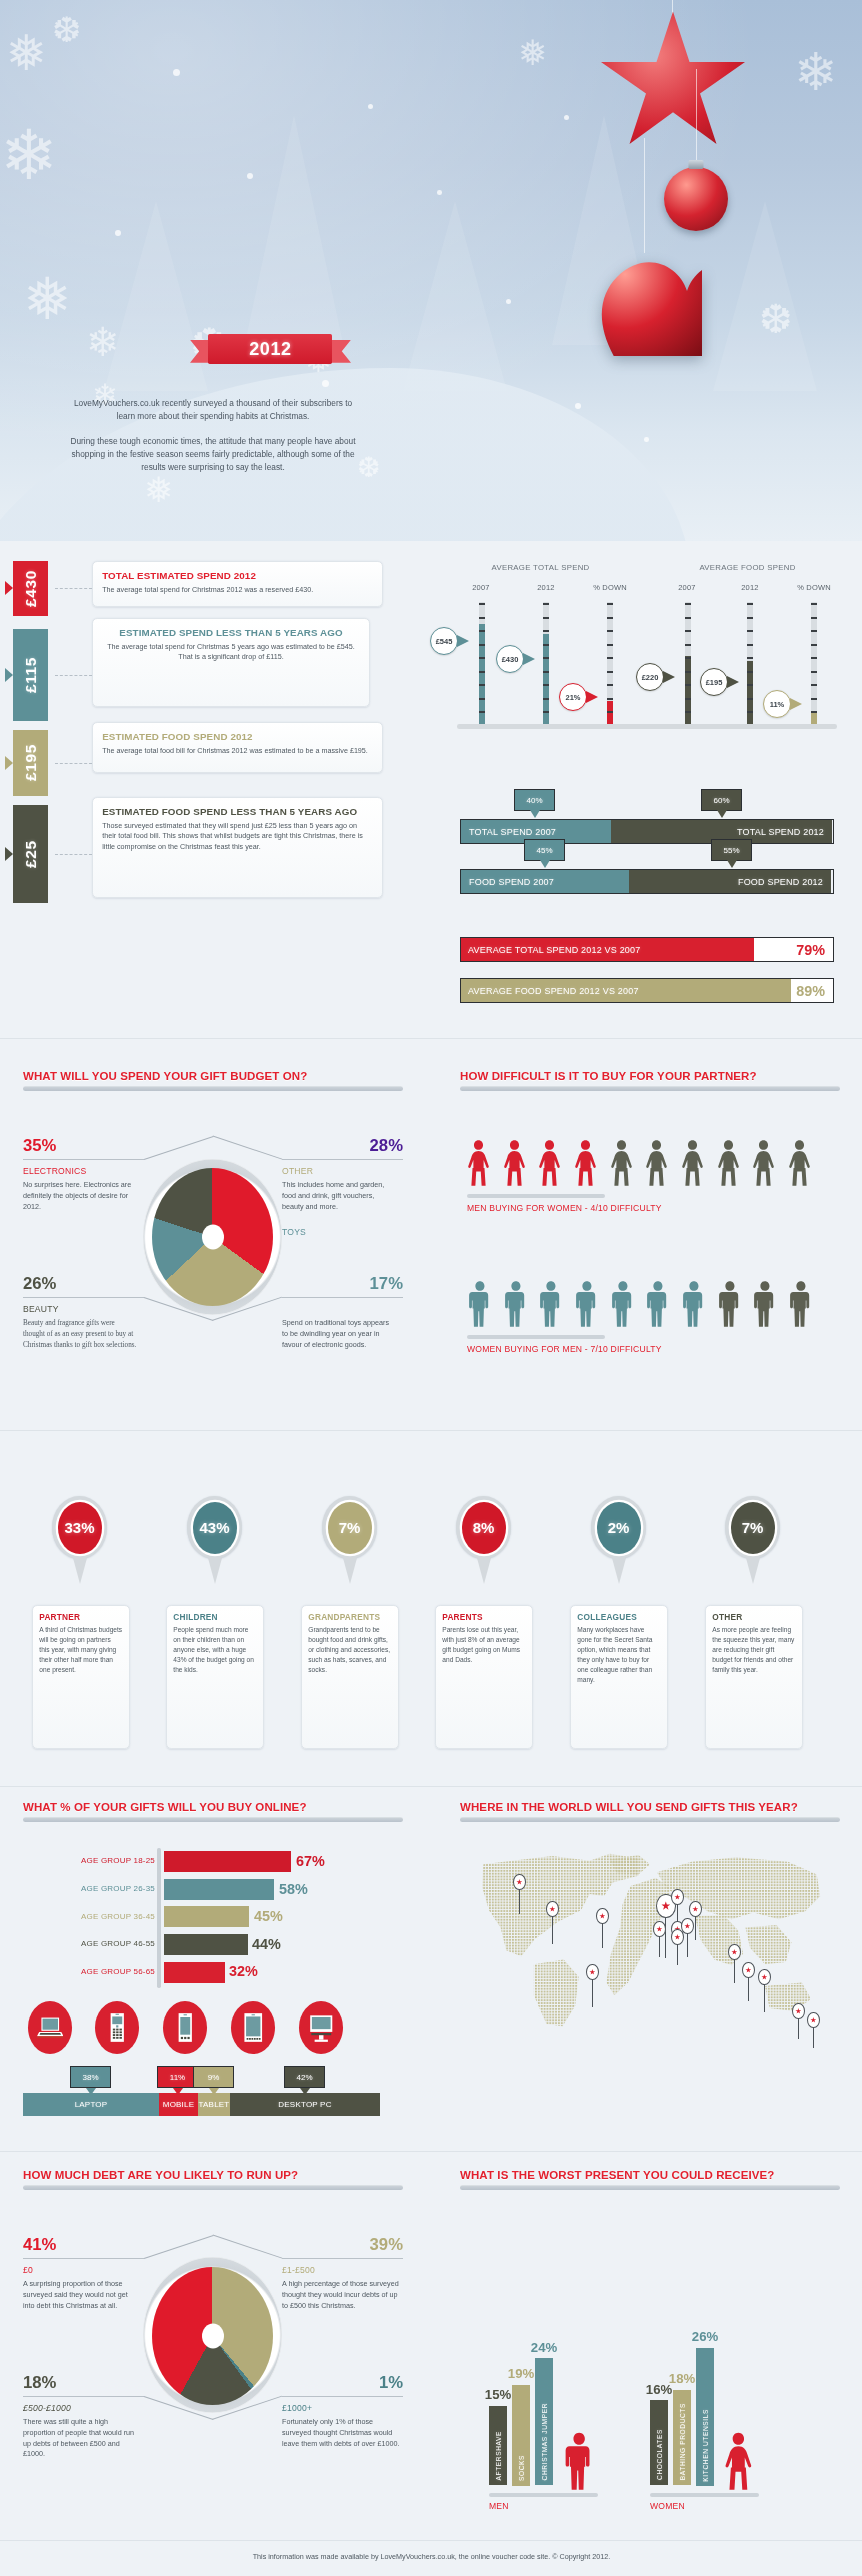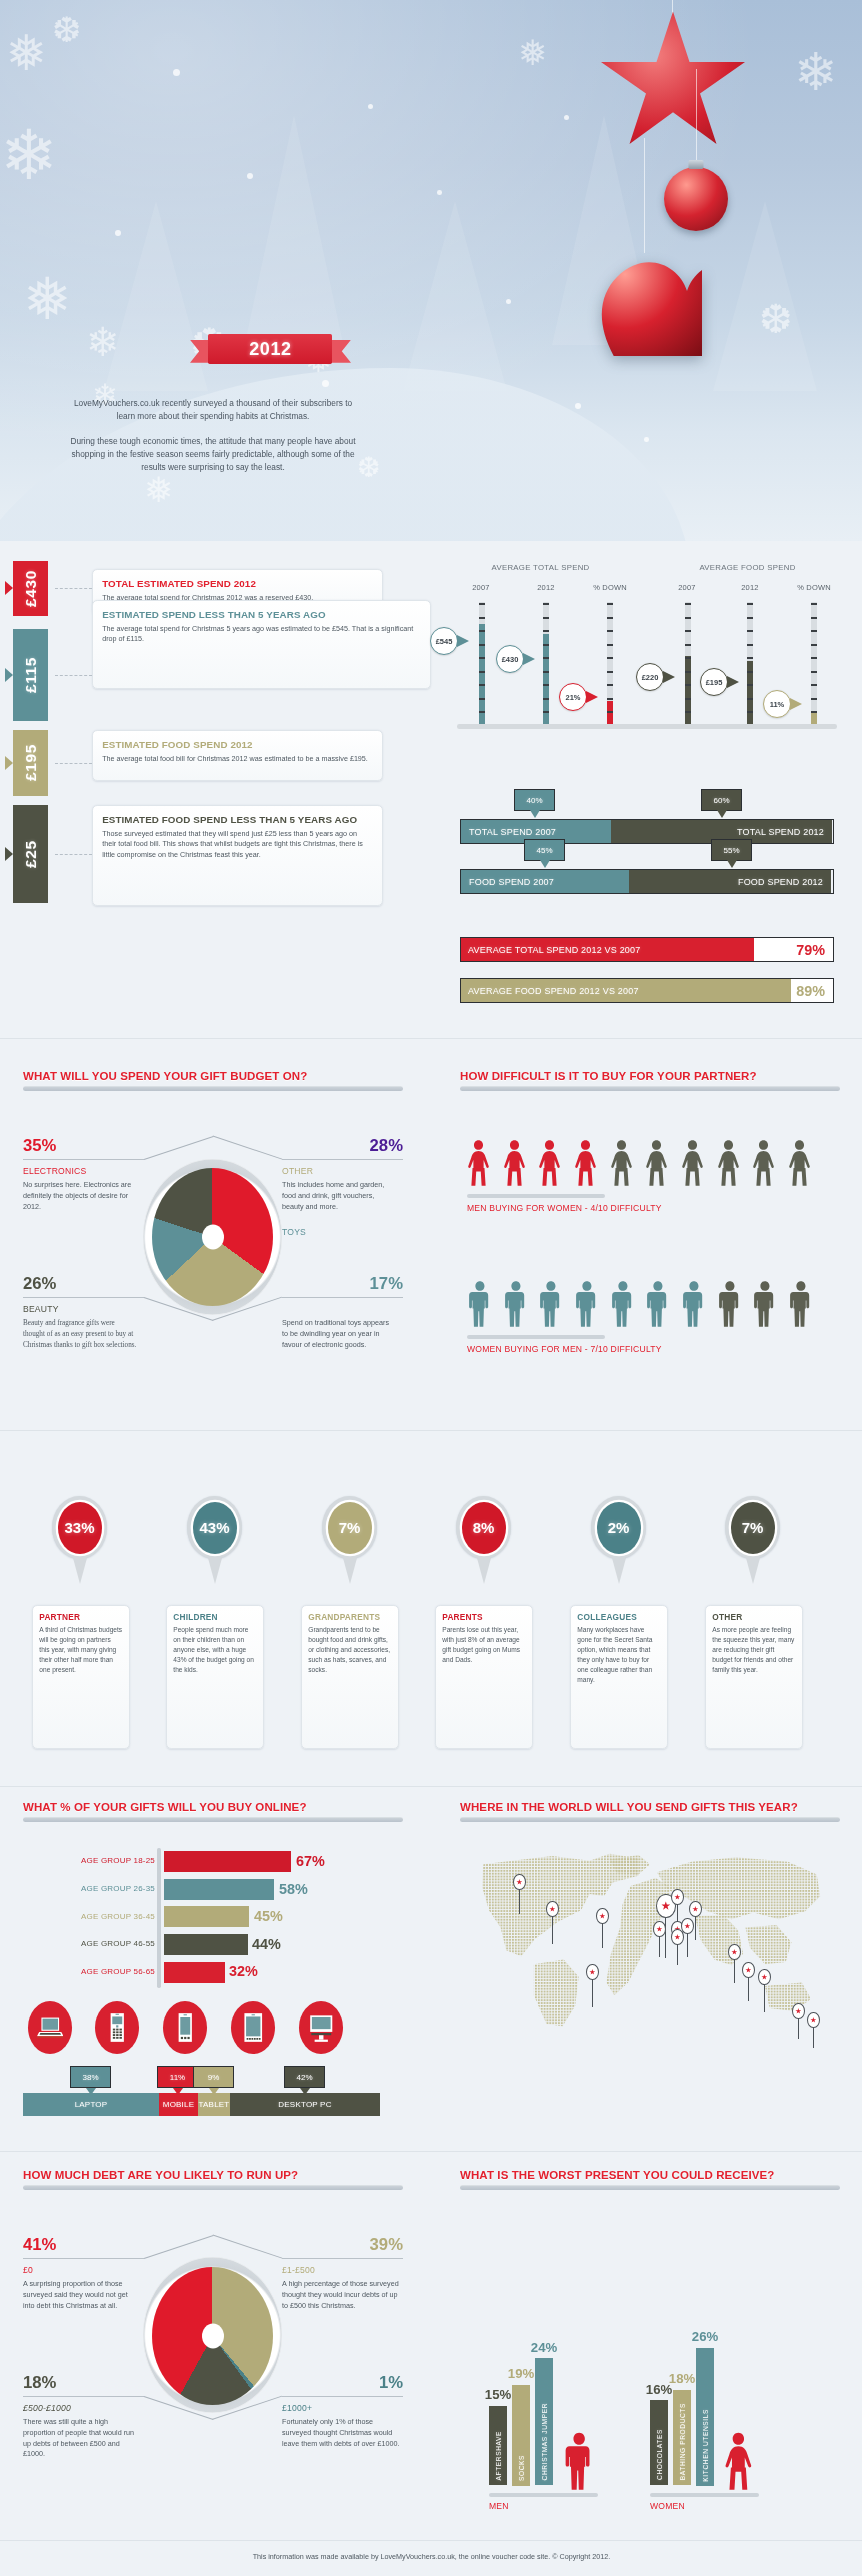--- a/index.html
+++ b/index.html
@@ -118,21 +118,20 @@
     letter-spacing:0.6px; text-shadow:0 0 3.5px rgba(255,255,255,.35);
   }
   .chip .nub {
     position:absolute; right:-8px; top:50%; transform:translateY(-50%) rotate(180deg);
     width:0;height:0;border-top:7.5px solid transparent;border-bottom:7.5px solid transparent;
   }
   .card {
     position:absolute; background:linear-gradient(180deg,#ffffff,#f5f8fa);
     border:0.6px solid #dfe5ea; border-radius:5.2px; padding:7.5px 9.2px 8px 9.2px;
     box-shadow:0 0.6px 1.7px rgba(100,120,140,.16);
-    margin-top:8px;
   }
   .card h4 { font-size:9.8px; font-weight:bold; line-height:1.15; margin-bottom:4px; letter-spacing:0.1px;}
   .card p { font-size:7.2px; color:#4e5860; line-height:1.45; }
   .dashline { position:absolute; border-top:0.6px dashed #b6bfc7; }
   .col-head { position:absolute; color:#5b646c; font-size:7.5px; letter-spacing:0.2px; text-align:center; }
   .grp-head { position:absolute; color:#6a737b; font-size:7.8px; letter-spacing:0.3px; text-align:center; }
   .tube { position:absolute; width:5.8px; background:#d8dde1; border-radius:0.6px; }
   .tube .fill { position:absolute; left:0; bottom:0; width:100%; }
   .tick { position:absolute; left:0; width:100%; height:2.3px; background:#3a3f43; }
   .baseline { position:absolute; height:5.2px; border-radius:2.3px; background:#d5dade; }
@@ -303,21 +302,21 @@
   </div>
 
   <div id="spend-boxes">
       <div class="chip" style="position:absolute;left:12.7px;top:561px;height:55px;background:#d8202f;">£430<div class="nub" style="border-left:8px solid #d8202f;"></div></div>
       <div class="card" style="left:92px;top:561px;width:291px;min-height:46px;">
         <h4 style="color:#e2202e;">TOTAL ESTIMATED SPEND 2012</h4>
         <p>The average total spend for Christmas 2012 was a reserved £430.</p>
       </div>
       <div class="dashline" style="left:55px;top:588px;width:37px;"></div>
       <div class="chip" style="position:absolute;left:12.7px;top:629px;height:92px;background:#5d9097;">£115<div class="nub" style="border-left:8px solid #5d9097;"></div></div>
-      <div class="card" style="left:92px;top:592px;width:339px;min-height:89px;">
+      <div class="card" style="left:92px;top:618px;width:278px;min-height:89px;text-align:center;">
         <h4 style="color:#5d9097;">ESTIMATED SPEND LESS THAN 5 YEARS AGO</h4>
         <p>The average total spend for Christmas 5 years ago was estimated to be £545. That is a significant drop of £115.</p>
       </div>
       <div class="dashline" style="left:55px;top:675px;width:37px;"></div>
       <div class="chip" style="position:absolute;left:12.7px;top:730px;height:66px;background:#b2ab79;">£195<div class="nub" style="border-left:8px solid #b2ab79;"></div></div>
       <div class="card" style="left:92px;top:722px;width:291px;min-height:51px;">
         <h4 style="color:#b2ab79;">ESTIMATED FOOD SPEND 2012</h4>
         <p>The average total food bill for Christmas 2012 was estimated to be a massive £195.</p>
       </div>
       <div class="dashline" style="left:55px;top:763px;width:37px;"></div>

